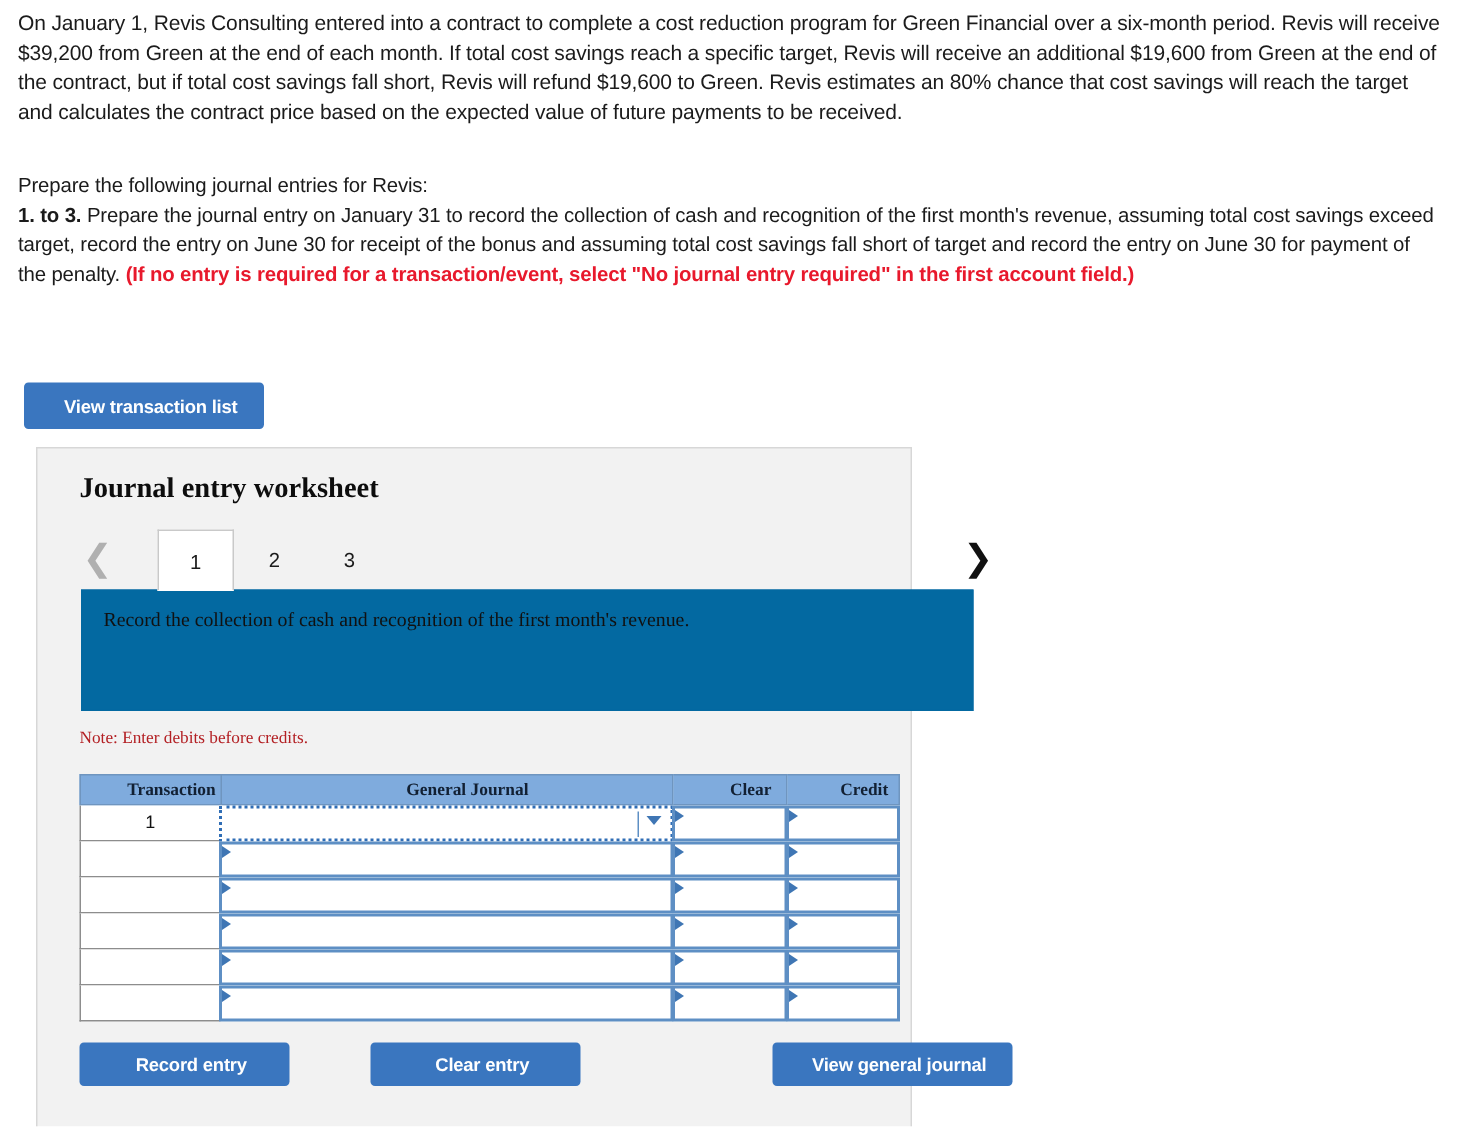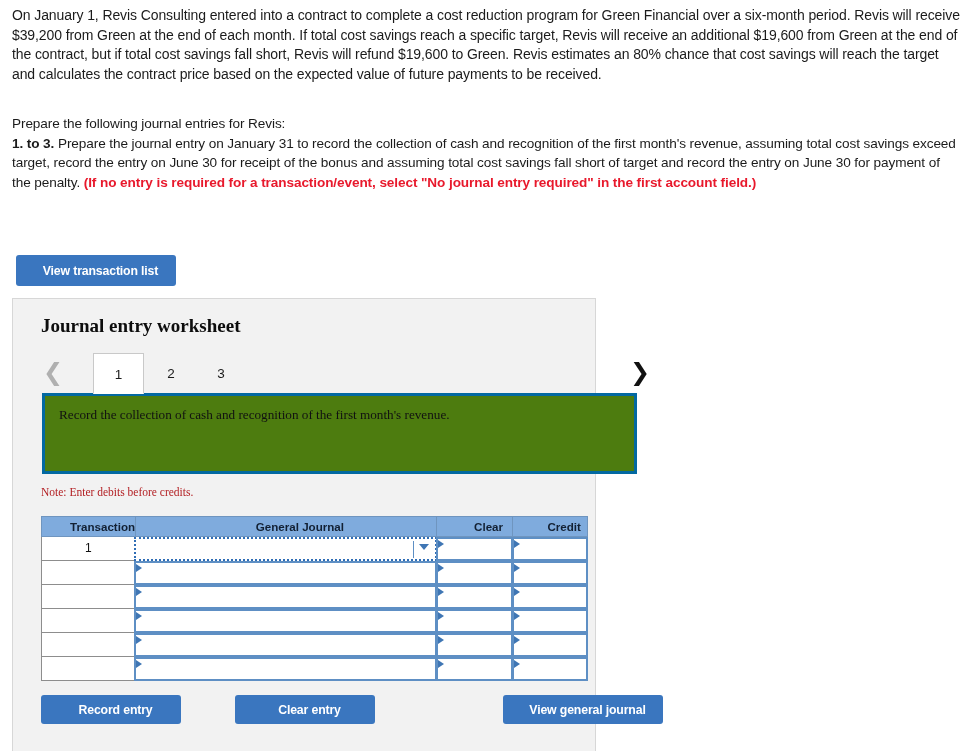--- a/index.html
+++ b/index.html
@@ -69,21 +69,21 @@
     left: 16px;
     top: 255px;
     width: 160px;
     height: 31px;
     line-height: 31px;
   }
 
   
   .panel {
     position: absolute;
-    left: 12px;
+    left: 24px;
     top: 298px;
     width: 584px;
     height: 453px;
     background: #f2f2f2;
     border: 1px solid #d7d7d7;
     border-bottom: none;
   }
 
   .panel-title {
     position: absolute;
@@ -136,22 +136,22 @@
   .tab-2 { left: 139px; width: 38px; }
   .tab-3 { left: 189px; width: 38px; }
 
   
   .desc-box {
     position: absolute;
     left: 29px;
     top: 94px;
     width: 595px;
     height: 81px;
-    background: #4d7c0f;
-    border: 3px solid #0369a1;
+    background: #0369a1;
+    border: 1px solid #0369a1;
     z-index: 1;
   }
   .desc-text {
     position: absolute;
     left: 14px;
     top: 11px;
     font-family: "Liberation Serif", serif;
     font-size: 13.2px;
     color: #111111;
   }
@@ -176,21 +176,21 @@
 
   .hcell {
     background: #7fabdd;
     border: 1px solid #6f95bf;
     height: 21px;
     line-height: 19px;
     font-size: 11.6px;
     font-weight: bold;
     color: #122033;
     text-align: center;
-    font-family: Liberation Sans, sans-serif;
+    font-family: Liberation Serif, serif;
     padding-left: 28px;
   }
   .c-trans { width: 95px; }
   .c-gj    { width: 303px; }
   .c-deb   { width: 77px; }
   .c-cre   { width: 75px; }
 
   .hcell.c-gj, .hcell.c-deb, .hcell.c-cre { border-left: none; }
 
   .dcell-trans {

